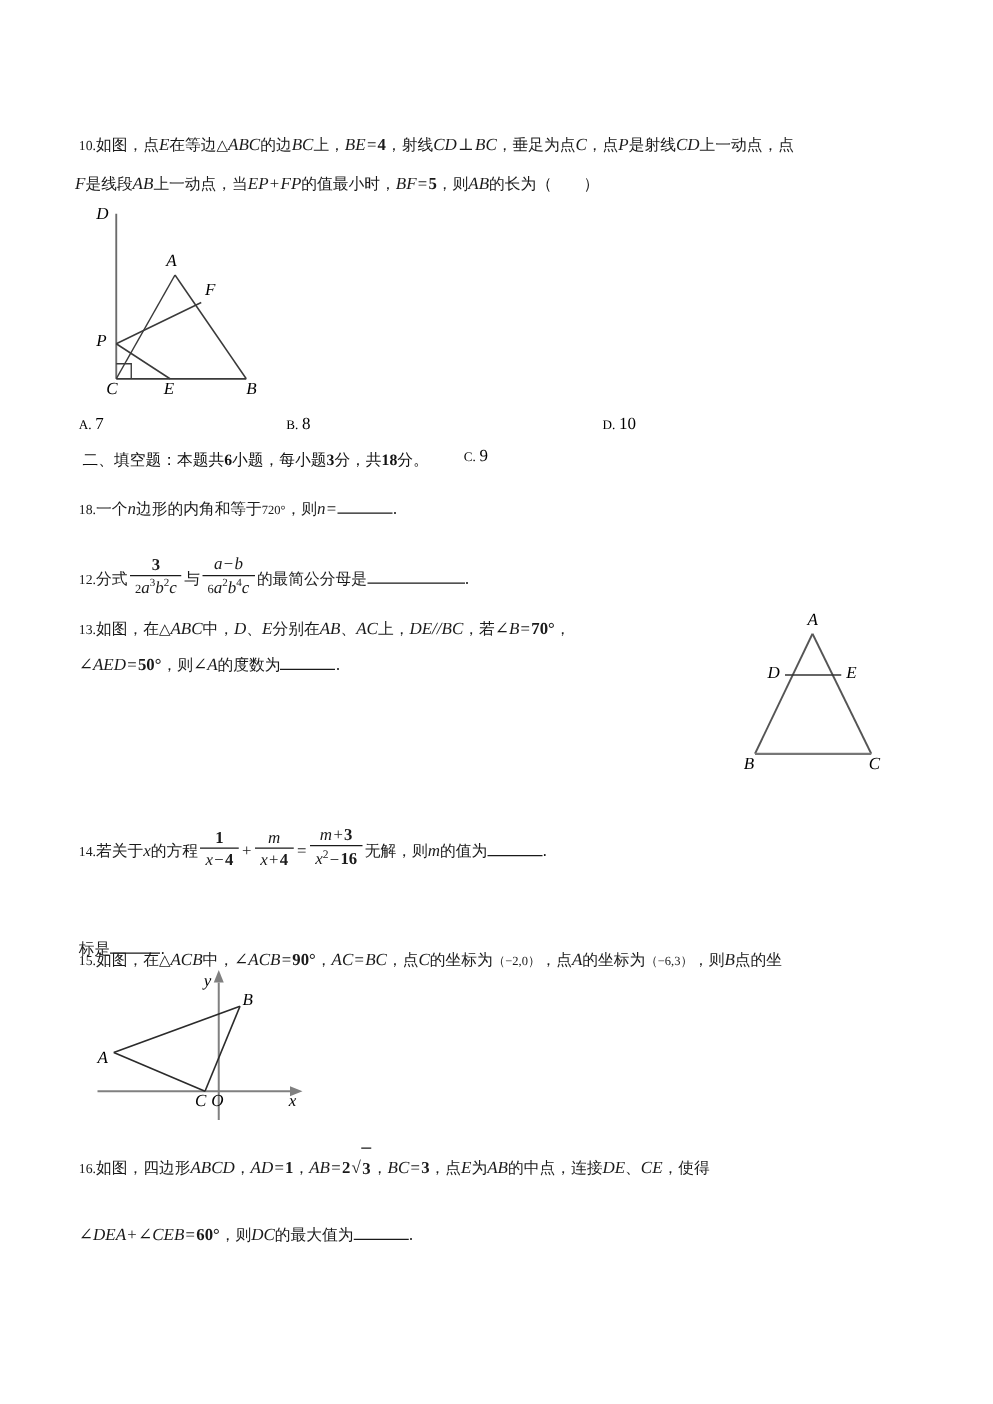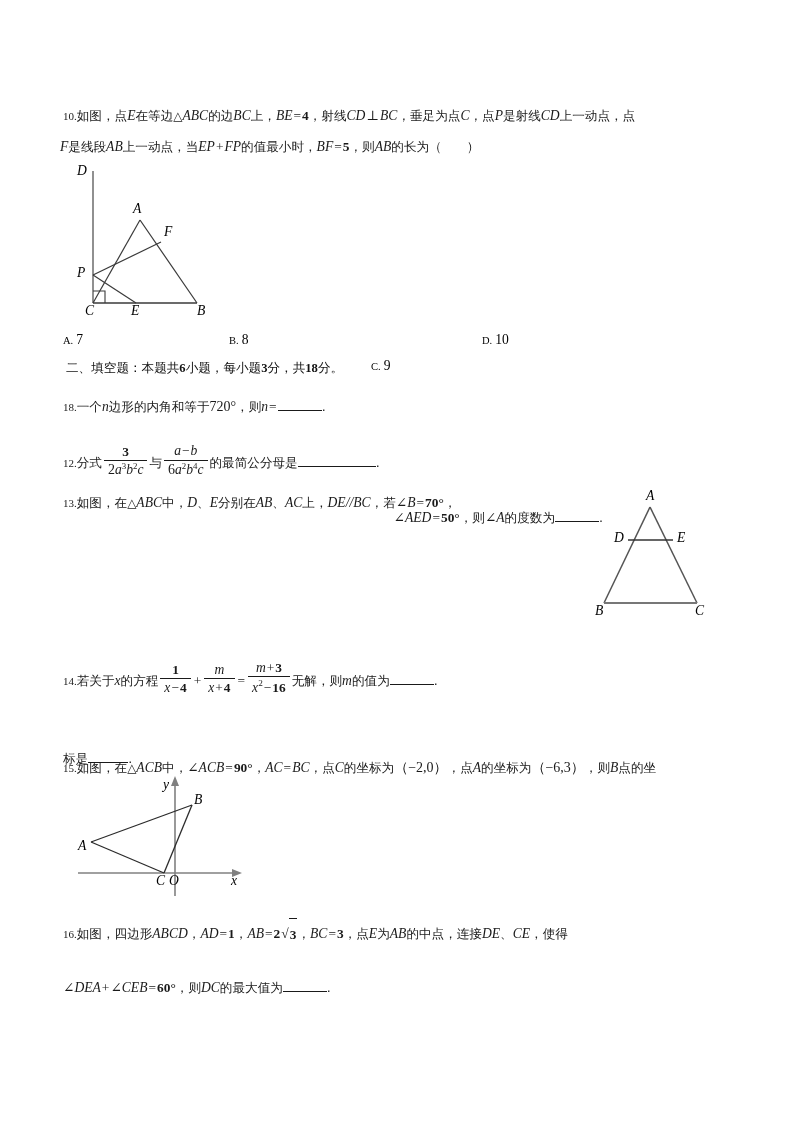--- a/index.html
+++ b/index.html
@@ -34,21 +34,21 @@
     font-family: "DejaVu Sans", "Liberation Sans", sans-serif;
     font-size: 12.6px;
   }
   .mi {
     font-family: "Liberation Serif", "DejaVu Serif", serif;
     font-style: italic;
     font-size: 13.6px;
   }
   .mn {
     font-family: "Liberation Serif", "DejaVu Serif", serif;
-    font-size: 14px;
+    font-size: 10px;
   }
   .mb {
     font-family: "Liberation Serif", "DejaVu Serif", serif;
     font-weight: bold;
     font-size: 13.4px;
   }
   .op {
     font-family: "Liberation Serif", "DejaVu Serif", serif;
     font-size: 13.4px;
     padding: 0 1px;
@@ -188,21 +188,21 @@
     <span class="qnum">18.</span><span class="cn">一个</span><span class="mi">n</span><span class="cn">边形的内角和等于</span><span class="mn">720°</span><span class="cn">，则</span><span class="mi">n</span><span class="op">=</span><span class="blank w1"></span><span class="cn">.</span>
   </div>
 
   <div class="q" style="left:63px; top:443px;">
     <span class="qnum">12.</span><span class="cn">分式</span><span class="frac"><span class="num mb">3</span><span class="den"><span class="mn">2</span><span class="mi">a</span><sup class="en">3</sup><span class="mi">b</span><sup class="en">2</sup><span class="mi">c</span></span></span><span class="cn">与</span><span class="frac"><span class="num"><span class="mi">a</span><span class="op">−</span><span class="mi">b</span></span><span class="den"><span class="mn">6</span><span class="mi">a</span><sup class="en">2</sup><span class="mi">b</span><sup class="en">4</sup><span class="mi">c</span></span></span><span class="cn">的最简公分母是</span><span class="blank w2"></span><span class="cn">.</span>
   </div>
 
   <div class="q" style="left:63px; top:487px; width:540px;">
     <span class="qnum">13.</span><span class="cn">如图，在</span><span class="tri">△</span><span class="mi">ABC</span><span class="cn">中，</span><span class="mi">D</span><span class="cn">、</span><span class="mi">E</span><span class="cn">分别在</span><span class="mi">AB</span><span class="cn">、</span><span class="mi">AC</span><span class="cn">上，</span><span class="mi">DE</span><span class="mi">//</span><span class="mi">BC</span><span class="cn">，若</span><span class="mi">∠B</span><span class="op">=</span><span class="mb">70°</span><span class="cn">，</span>
   </div>
-  <div class="q" style="left:63px; top:502px; width:540px;text-align:right;">
+  <div class="q" style="left:63px; top:516px; width:540px;">
     <span class="mi">∠AED</span><span class="op">=</span><span class="mb">50°</span><span class="cn">，则</span><span class="mi">∠A</span><span class="cn">的度数为</span><span class="blank w1"></span><span class="cn">.</span>
   </div>
 
   <div class="fig" style="left:585px; top:483px; width:130px; height:135px;">
     <svg width="130" height="135" viewBox="0 0 130 135">
       <line x1="65" y1="24" x2="19" y2="120" stroke="#555555" stroke-width="1.5"></line>
       <line x1="65" y1="24" x2="112" y2="120" stroke="#555555" stroke-width="1.5"></line>
       <line x1="19" y1="120" x2="112" y2="120" stroke="#777777" stroke-width="1.8"></line>
       <line x1="43" y1="57" x2="88" y2="57" stroke="#333333" stroke-width="1.3"></line>
     </svg>

